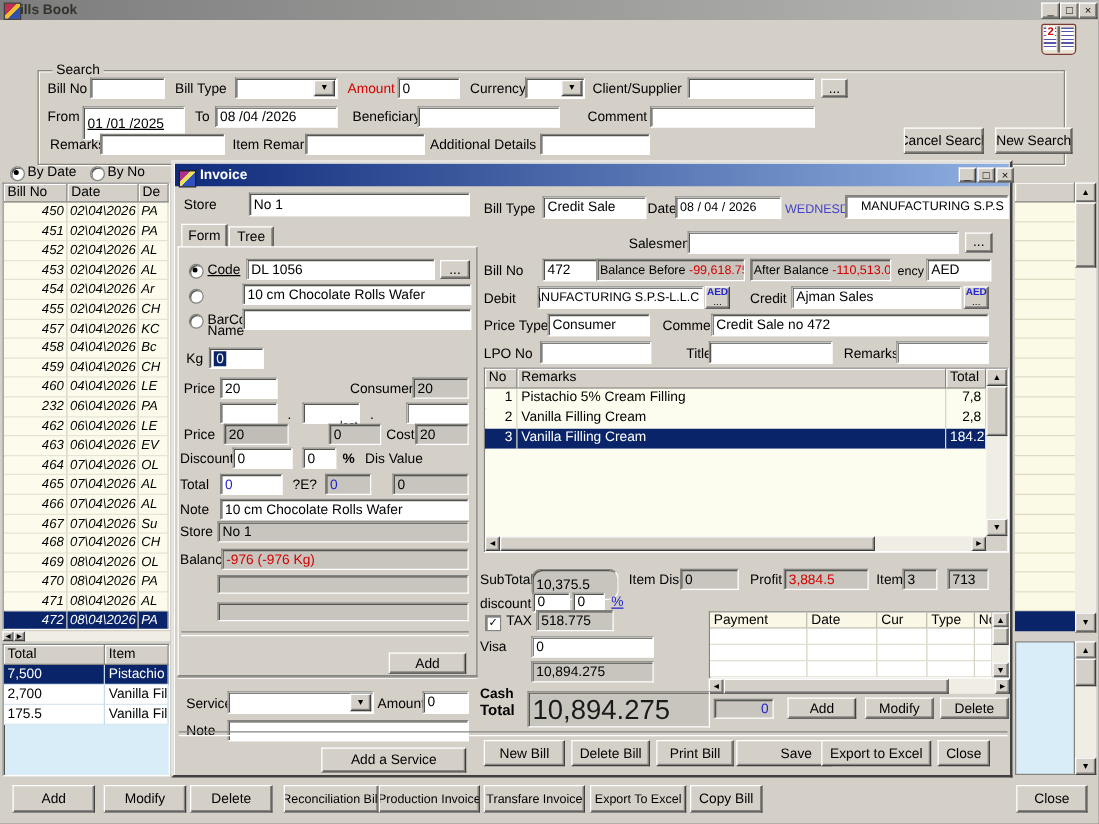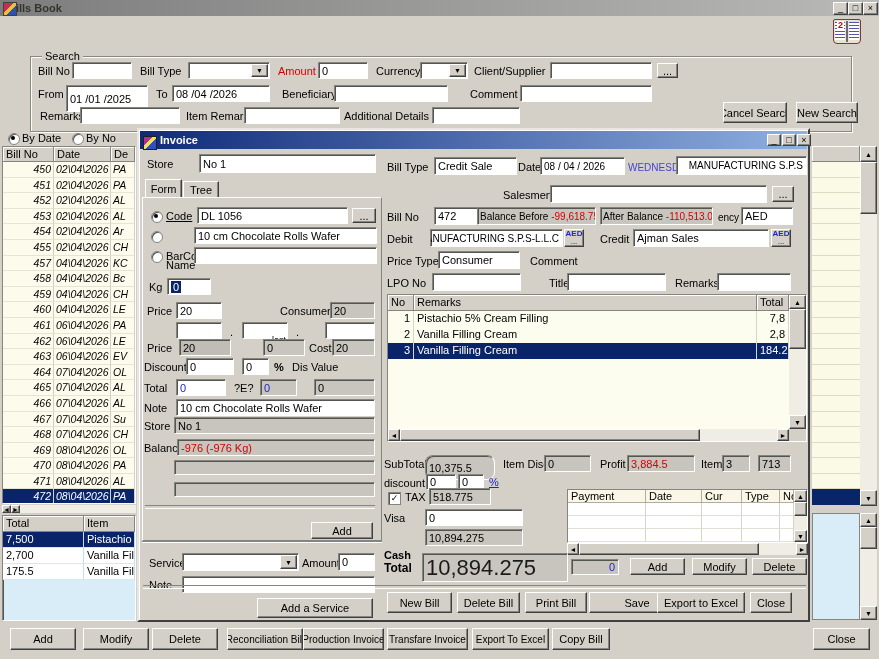--- a/index.html
+++ b/index.html
@@ -103,21 +103,21 @@
   <div class="in" style="left:318px;top:62px;width:50px;height:17px;">0</div>
   <span class="lb" style="left:376px;top:65px;">Currency</span>
   <div class="in" style="left:420px;top:62px;width:48px;height:17px;">
       <span class="combo-arrow">▼</span>
     </div>
   <span class="lb" style="left:474px;top:65px;">Client/Supplier</span>
   <div class="in" style="left:550px;top:62px;width:102px;height:17px;"></div>
   <div class="btn" style="left:657px;top:63px;width:21px;height:15px;">...</div>
 
   <span class="lb" style="left:38px;top:88px;">From</span>
-  <div class="in" style="left:66px;top:85px;width:82px;height:27px;">01 /01 /2025</div>
+  <div class="in" style="left:66px;top:85px;width:82px;height:27px;text-decoration:underline;">01 /01 /2025</div>
   <span class="lb" style="left:156px;top:88px;">To</span>
   <div class="in" style="left:172px;top:85px;width:98px;height:17px;">08 /04 /2026</div>
   <span class="lb" style="left:282px;top:88px;">Beneficiary</span>
   <div class="in" style="left:334px;top:85px;width:114px;height:17px;"></div>
   <span class="lb" style="left:470px;top:88px;">Comment</span>
   <div class="in" style="left:520px;top:85px;width:132px;height:17px;"></div>
 
   <span class="lb" style="left:40px;top:110px;">Remarks</span>
   <div class="in" style="left:80px;top:107px;width:100px;height:17px;"></div>
   <span class="lb" style="left:186px;top:110px;">Item Remarks</span>
@@ -183,21 +183,21 @@
           <div class="bc c1">459</div>
           <div class="bc c2">04\04\2026</div>
           <div class="bc c3">CH</div>
         </div>
         <div class="brow">
           <div class="bc c1">460</div>
           <div class="bc c2">04\04\2026</div>
           <div class="bc c3">LE</div>
         </div>
         <div class="brow">
-          <div class="bc c1">461</div>
+          <div class="bc c1">232</div>
           <div class="bc c2">06\04\2026</div>
           <div class="bc c3">PA</div>
         </div>
         <div class="brow">
           <div class="bc c1">462</div>
           <div class="bc c2">06\04\2026</div>
           <div class="bc c3">LE</div>
         </div>
         <div class="brow">
           <div class="bc c1">463</div>
@@ -440,20 +440,21 @@
     <span class="lb" style="left:461px;top:103px;">Credit</span>
     <div class="in" style="left:494px;top:99px;width:136px;height:18px;">Ajman Sales</div>
     <div class="btn" style="left:632px;top:99px;width:20px;height:18px;flex-direction:column;font-size:8px;line-height:8px;">
       <span class="blue" style="font-weight:bold;">AED</span>
         <span>...</span>
     </div>
 
     <span class="lb" style="left:248px;top:125px;">Price Type</span>
     <div class="in" style="left:299px;top:121px;width:82px;height:18px;">Consumer</div>
     <span class="lb" style="left:391px;top:125px;">Comment</span>
+    <div class="in" style="left:430px;top:121px;width:222px;height:18px;">Credit Sale no 472</div>
 
     <span class="lb" style="left:248px;top:147px;">LPO No</span>
     <div class="in" style="left:293px;top:143px;width:89px;height:18px;"></div>
     <span class="lb" style="left:410px;top:147px;">Title</span>
     <div class="in" style="left:428px;top:143px;width:99px;height:18px;"></div>
     <span class="lb" style="left:536px;top:147px;">Remarks</span>
     <div class="in" style="left:578px;top:143px;width:74px;height:18px;"></div>
 
     <div class="gridframe" style="left:248px;top:164px;width:420px;height:148px;display:flex;">
       <div style="flex:1;display:flex;flex-direction:column;overflow:hidden;">

